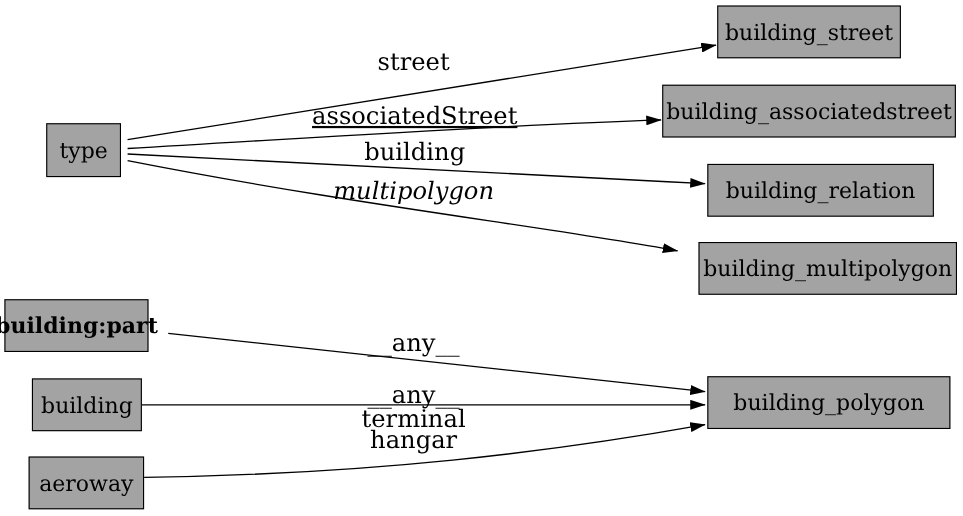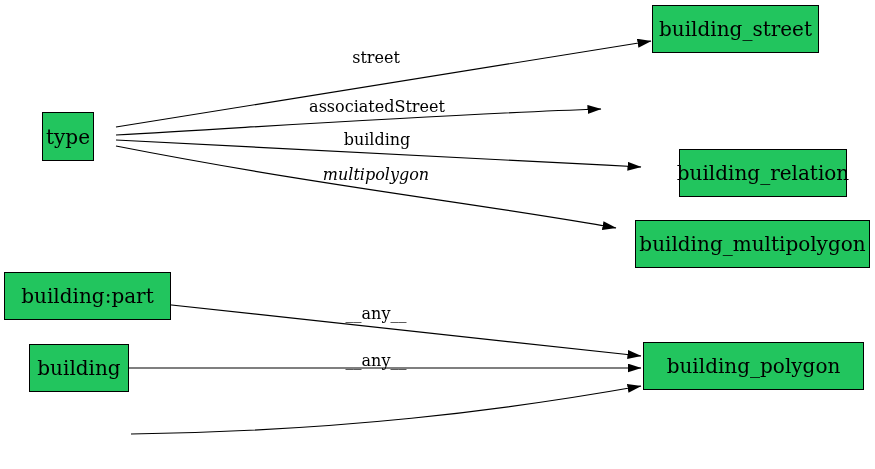--- a/index.html
+++ b/index.html
@@ -25,32 +25,32 @@
   }
   path.edge {
     fill: none;
     stroke: #000000;
     stroke-width: 1.2;
   }
   .node {
     position: absolute;
     box-sizing: border-box;
     border: 1.2px solid #000000;
-    background: #22c55e;
+    background: #a3a3a3;
     display: flex;
     align-items: center;
     justify-content: center;
     font-size: 20px;
     white-space: nowrap;
     line-height: 1;
   }
   .edge-label {
     position: absolute;
     transform: translate(-50%, -50%);
-    font-size: 16px;
+    font-size: 22px;
     line-height: 19px;
     text-align: center;
     white-space: pre-line;
   }
 </style>
 </head>
 <body>
 
 <div class="canvas">
 
@@ -62,42 +62,46 @@
     </defs>
     <path class="edge" marker-end="url(#arrow)" d="M 116 127 C 300 99 480 70 651 41"></path>
     <path class="edge" marker-end="url(#arrow)" d="M 116 135 C 290 125 450 114 601 109"></path>
     <path class="edge" marker-end="url(#arrow)" d="M 116 140 C 300 149 470 158 641 167"></path>
     <path class="edge" marker-end="url(#arrow)" d="M 116 146 C 320 186 490 205 616 228"></path>
     <path class="edge" marker-end="url(#arrow)" d="M 153 303 C 330 322 490 340 641 356"></path>
     <path class="edge" marker-end="url(#arrow)" d="M 129 368 L 641 368"></path>
     <path class="edge" marker-end="url(#arrow)" d="M 131 434 C 340 431 500 411 641 386"></path>
   </svg>
 
-  <div class="node" style="left:42px; top:112px; width:52px; height:49px;text-align:right;">type</div>
+  <div class="node" style="left:42px; top:112px; width:68px; height:49px;text-align:right;">type</div>
 
   <div class="node" style="left:652px; top:5px; width:167px; height:48px;">building_street</div>
 
+  <div class="node" style="left:602px; top:77px; width:267px; height:48px;">building_associatedstreet</div>
 
-  <div class="node" style="left:679px; top:149px; width:168px; height:48px;">building_relation</div>
+  <div class="node" style="left:643px; top:149px; width:206px; height:48px;">building_relation</div>
 
   <div class="node" style="left:618px; top:220px; width:235px; height:48px;margin-left:17px;">building_multipolygon</div>
 
-  <div class="node" style="left:4px; top:272px; width:167px; height:48px;">building:part</div>
+  <div class="node" style="left:4px; top:272px; width:131px; height:48px;font-weight:bold;">building:part</div>
 
   <div class="node" style="left:29px; top:344px; width:100px; height:48px;">building</div>
 
+  <div class="node" style="left:26px; top:415px; width:105px; height:48px;">aeroway</div>
 
   <div class="node" style="left:643px; top:342px; width:221px; height:48px;">building_polygon</div>
 
   <div class="edge-label" style="left:376px; top:57px;">street</div>
 
-  <div class="edge-label" style="left:377px; top:106px;">associatedStreet</div>
+  <div class="edge-label" style="left:377px; top:106px;text-decoration:underline;">associatedStreet</div>
 
   <div class="edge-label" style="left:377px; top:139px;">building</div>
 
   <div class="edge-label" style="left:376px; top:174px;font-style:italic;">multipolygon</div>
 
   <div class="edge-label" style="left:376px; top:313px;">__any__</div>
 
   <div class="edge-label" style="left:376px; top:360px;">__any__</div>
 
+  <div class="edge-label" style="left:376px; top:391px;">terminal
+hangar</div>
 
 </div>
 
 </body></html>

